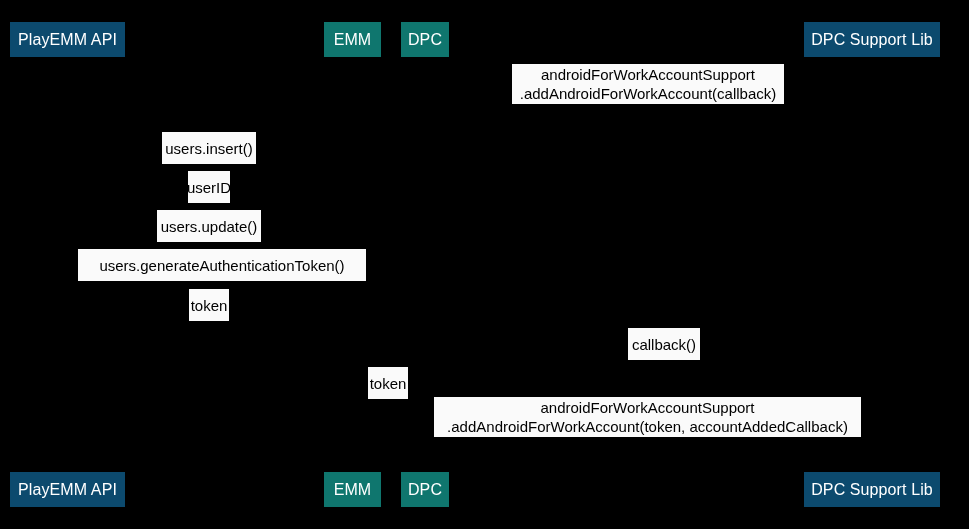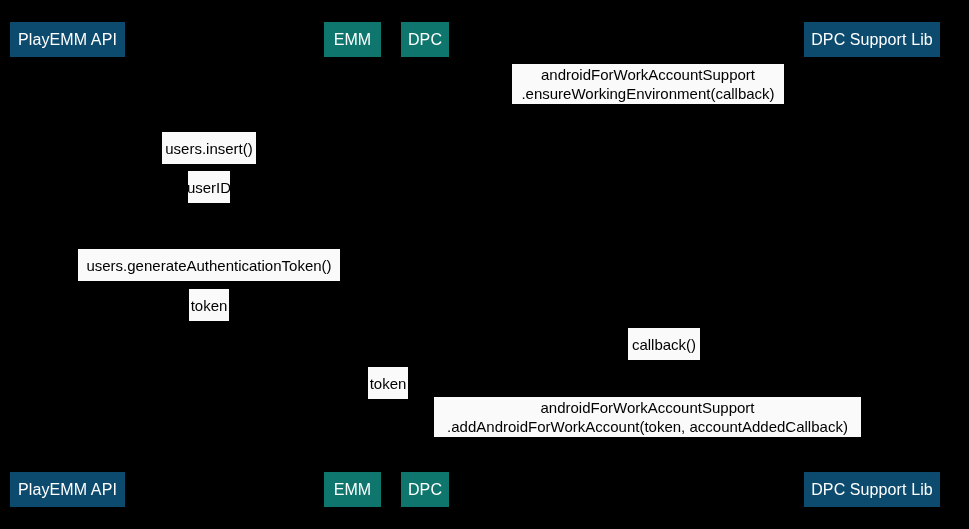--- a/index.html
+++ b/index.html
@@ -74,33 +74,36 @@
   <div class="lifeline-box blue" style="left:401px; top:22px; width:48px; height:35px;">
     <span>DPC</span>
   </div>
 
   <div class="lifeline-box green" style="left:804px; top:22px; width:136px; height:35px;">
     <span>DPC Support Lib</span>
   </div>
 
   <div class="msg-label two-line" style="left:512px; top:64px; width:272px; height:40px;">
     <span class="l1">androidForWorkAccountSupport</span>
-    <span class="l2">.ensureWorkingEnvironment(callback)</span>
+    <span class="l2">.addAndroidForWorkAccount(callback)</span>
   </div>
 
   <div class="msg-label" style="left:162px; top:132px; width:94px; height:22px;">
     <span class="l1">users.insert()</span>
   </div>
 
   <div class="msg-label" style="left:188px; top:171px; width:42px; height:22px;">
     <span class="l1">userID</span>
   </div>
 
+  <div class="msg-label" style="left:157px; top:210px; width:104px; height:22px;">
+    <span class="l1">users.update()</span>
+  </div>
 
-  <div class="msg-label" style="left:78px; top:249px; width:262px; height:22px;">
+  <div class="msg-label" style="left:78px; top:249px; width:288px; height:22px;">
     <span class="l1">users.generateAuthenticationToken()</span>
   </div>
 
   <div class="msg-label" style="left:189px; top:289px; width:40px; height:22px;">
     <span class="l1">token</span>
   </div>
 
   <div class="msg-label" style="left:628px; top:328px; width:72px; height:22px;">
     <span class="l1">callback()</span>
   </div>

